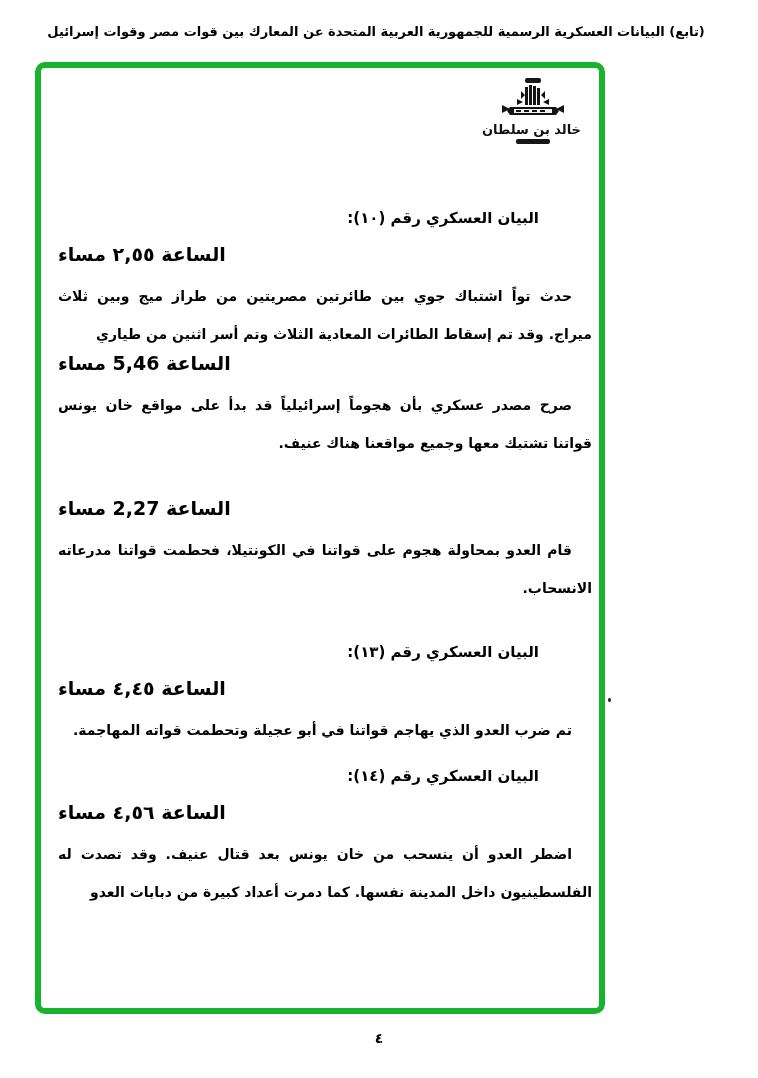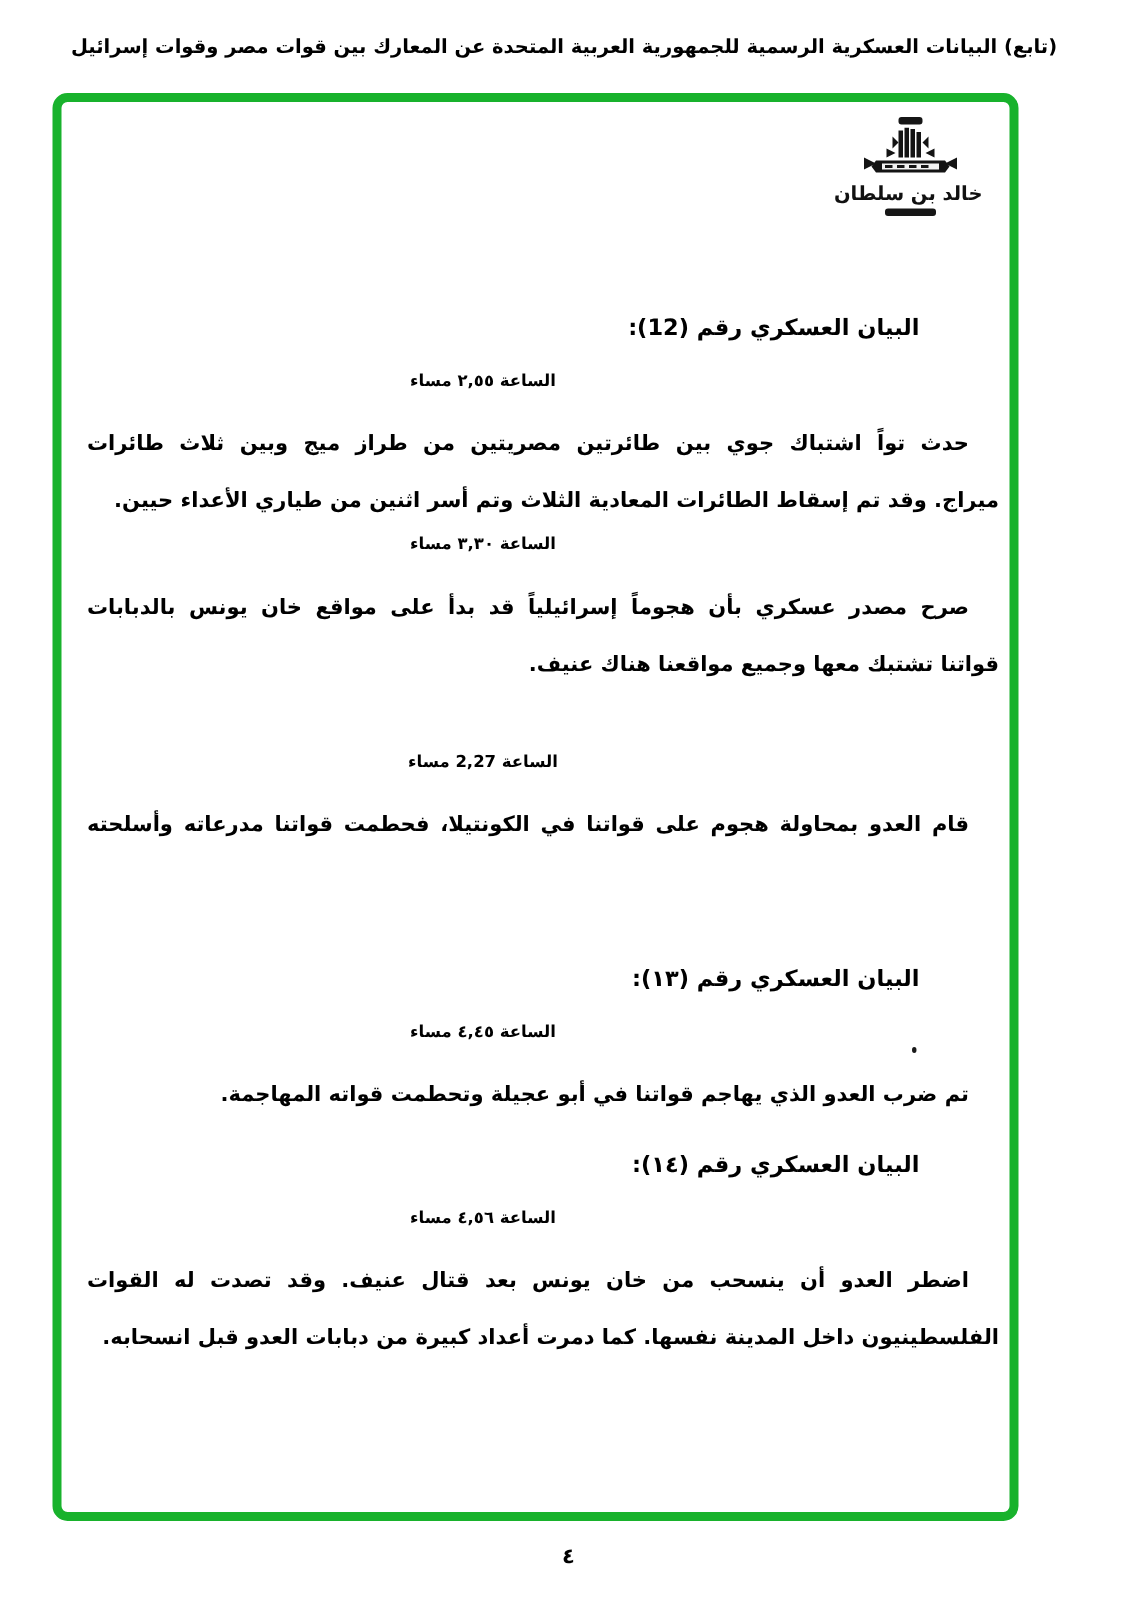--- a/index.html
+++ b/index.html
@@ -8,21 +8,21 @@
     font-family:"DejaVu Sans",sans-serif;font-weight:bold;color:#000;
     overflow:hidden;
   }
   .page{position:relative;width:758px;height:1078px;background:#fff;}
   .header-line{
     position:absolute;top:24px;left:0;right:6px;
     text-align:center;font-size:13px;letter-spacing:0;
     direction:rtl;
   }
   .doc-frame{
-    position:absolute;left:35px;top:62px;width:644px;height:952px;
+    position:absolute;left:35px;top:62px;width:570px;height:952px;
     box-sizing:border-box;border:6px solid #18b22c;border-radius:10px;
     background:#fff;
   }
   
   .stamp{
     position:absolute;top:10px;right:18px;width:96px;
     text-align:center;color:#111;filter:blur(.25px);
     direction:rtl;
   }
   .stamp-top-mark{width:16px;height:5px;background:#161616;margin:0 auto 2px;border-radius:2px;}
@@ -30,22 +30,22 @@
   .stamp-name{font-size:13px;line-height:15px;margin-top:1px;white-space:nowrap;}
   .stamp-sub-mark{width:34px;height:5px;background:#161616;margin:2px auto 0;border-radius:2px;}
   
   .bulletin{position:absolute;left:17px;right:7px;direction:rtl;}
   .b0{top:139px}.b1{top:284px}.b2{top:429px}.b3{top:573px}.b4{top:697px}
   .b-title{
     font-size:15px;line-height:22px;height:22px;margin:0 0 14px 0;
     text-align:right;padding-right:53px;white-space:nowrap;
   }
   .b-time{
-    font-size:11px;line-height:22px;height:22px;margin:0 0 12px 0;
-    text-align:center;padding-right:80px;white-space:nowrap;
+    font-size:19px;line-height:22px;height:22px;margin:0 0 12px 0;
+    text-align:left;padding-right:80px;white-space:nowrap;
   }
   .b-line{
     font-size:14px;line-height:38px;height:38px;overflow:hidden;
     text-align:justify;text-align-last:justify;
   }
   .b-line.first{padding-right:20px;}
   .b-line.last{text-align:right;text-align-last:right;}
   .page-number{
     position:absolute;top:1030px;left:0;right:0;
     text-align:center;font-size:14px;
@@ -83,35 +83,36 @@
             <polygon points="0,20 8,24 0,28"></polygon>
             <polygon points="62,20 54,24 62,28"></polygon>
           </g>
         </svg>
       </div>
       <div class="stamp-name">خالد بن سلطان</div>
       <div class="stamp-sub-mark"></div>
     </div>
 
     <section class="bulletin b0">
-      <div class="b-title">البيان العسكري رقم (12):</div>
+      <div class="b-title">البيان العسكري رقم (١٠):</div>
       <div class="b-time">الساعة ٢,٥٥ مساء</div>
       <div class="b-line first">حدث تواً اشتباك جوي بين طائرتين مصريتين من طراز ميج وبين ثلاث طائرات إسرائيلية من طــراز</div>
       <div class="b-line last">ميراج. وقد تم إسقاط الطائرات المعادية الثلاث وتم أسر اثنين من طياري الأعداء حيين.</div>
     </section>
 
     <section class="bulletin b1">
-      <div class="b-time">الساعة ٣,٣٠ مساء</div>
+      <div class="b-time">الساعة 5,46 مساء</div>
       <div class="b-line first">صرح مصدر عسكري بأن هجوماً إسرائيلياً قد بدأ على مواقع خان يونس بالدبابات والمشاة، وما زالت</div>
       <div class="b-line last">قواتنا تشتبك معها وجميع مواقعنا هناك عنيف.</div>
     </section>
 
     <section class="bulletin b2">
       <div class="b-time">الساعة 2,27 مساء</div>
       <div class="b-line first">قام العدو بمحاولة هجوم على قواتنا في الكونتيلا، فحطمت قواتنا مدرعاته وأسلحته وأجبرتــه علــى</div>
+      <div class="b-line last">الانسحاب.</div>
     </section>
 
     <section class="bulletin b3">
       <div class="b-title">البيان العسكري رقم (١٣):</div>
       <div class="b-time">الساعة ٤,٤٥ مساء</div>
       <div class="b-line first last">تم ضرب العدو الذي يهاجم قواتنا في أبو عجيلة وتحطمت قواته المهاجمة.</div>
     </section>
 
     <section class="bulletin b4">
       <div class="b-title">البيان العسكري رقم (١٤):</div>

